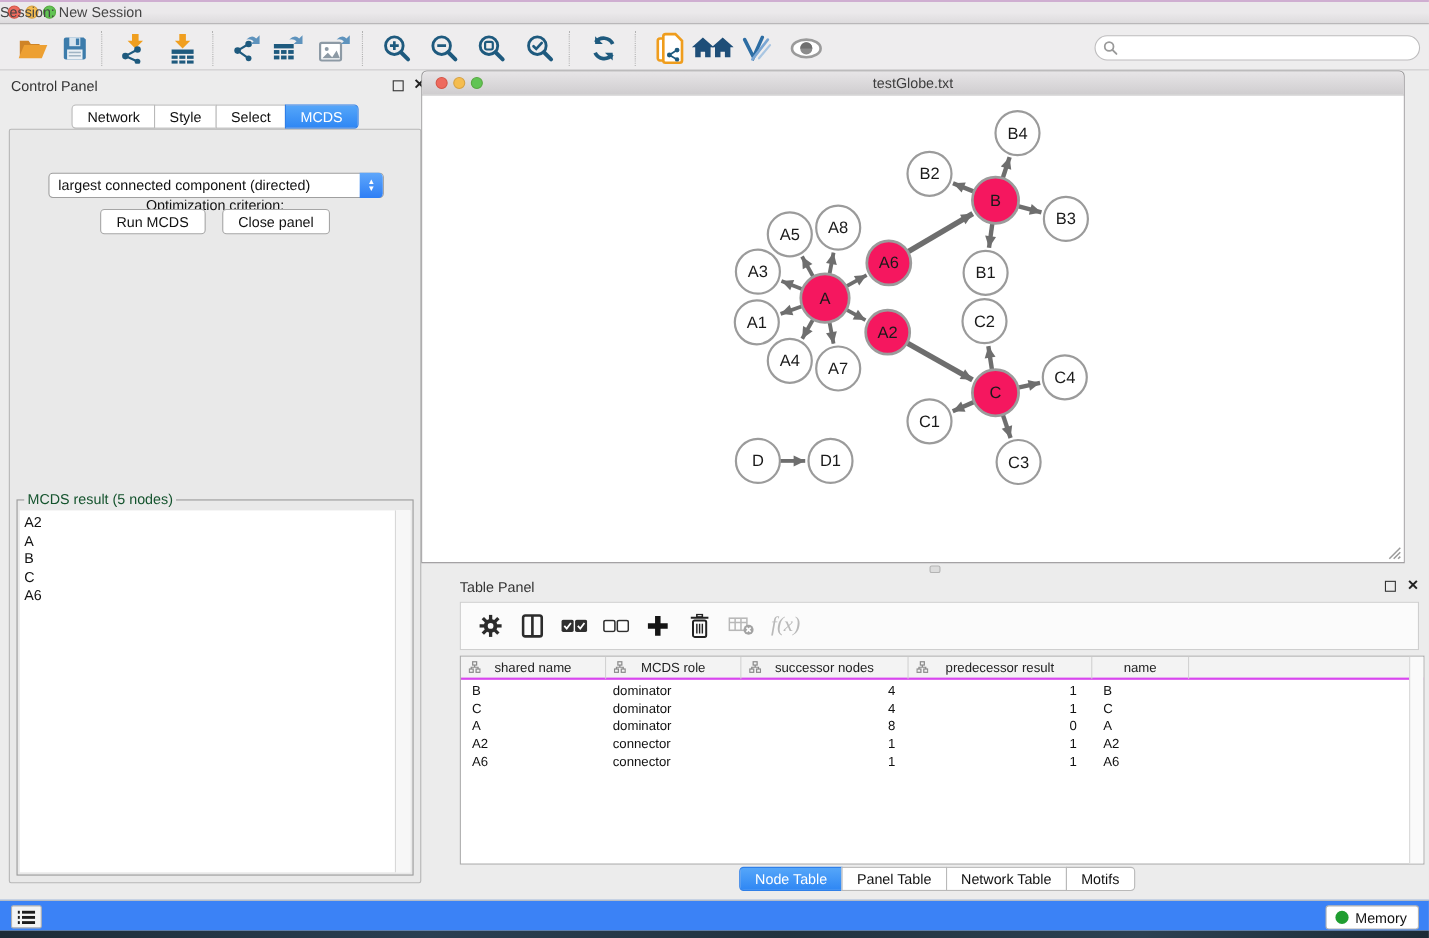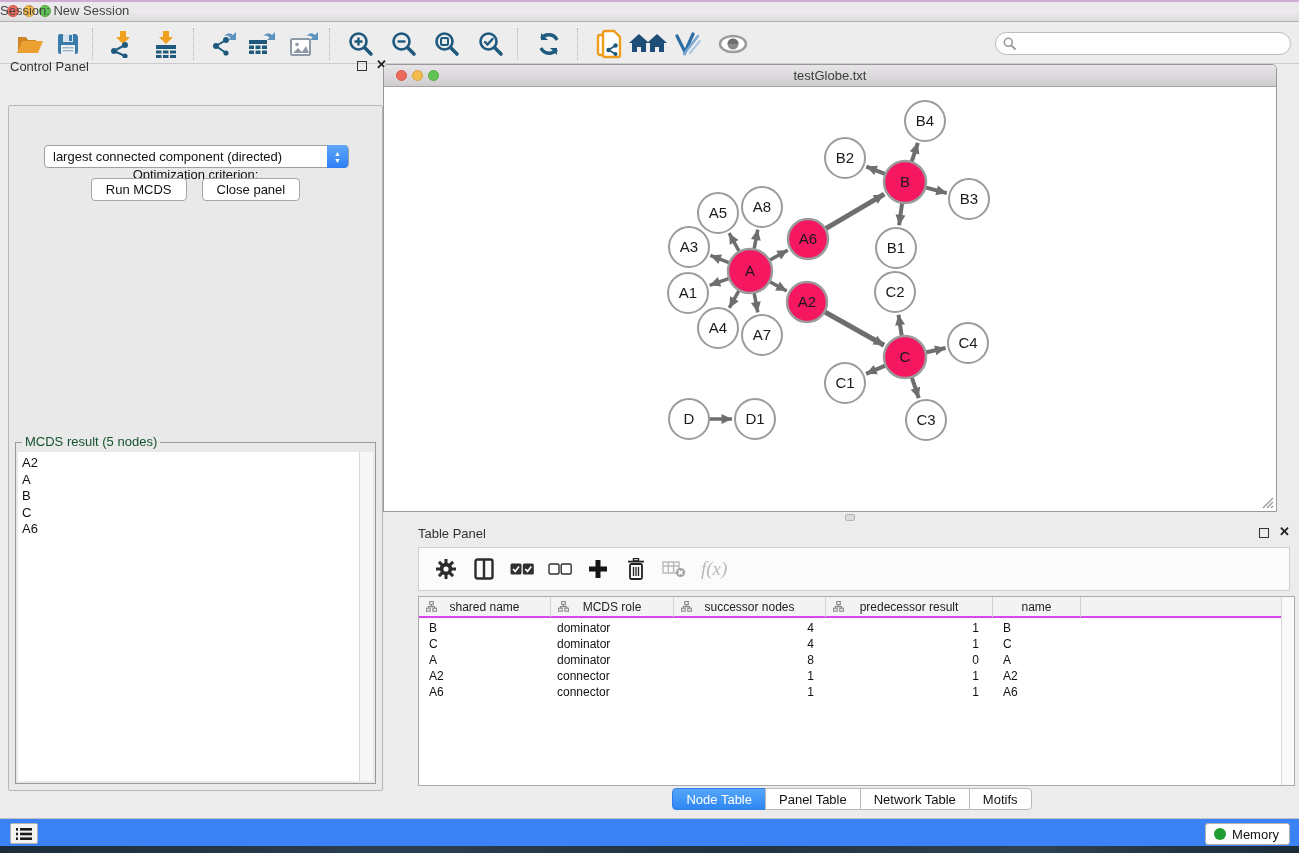--- a/index.html
+++ b/index.html
@@ -18,21 +18,21 @@
   #titlebar .title { position:absolute; left:0; right:0; top:3px; text-align:left; font-size:13px; color:#454545; }
 
   
   #toolbar { position:absolute; left:0; top:23px; width:1299px; height:41px; background:#eeedee; border-bottom:1px solid #cccbcc; }
   .tbtn { position:absolute; top:5px; width:32px; height:32px; display:flex; align-items:center; justify-content:center; }
   .tsep { position:absolute; top:5px; width:0; height:32px; border-left:1px dotted #b2b2b2; }
   #search-box { position:absolute; left:995px; top:9px; width:296px; height:23px; background:#fff; border:1px solid #bdbcbd; border-radius:12px; display:flex; align-items:center; padding-left:7px; }
   #search-box input { border:none; outline:none; font-size:12px; width:250px; background:transparent; margin-left:4px; }
 
   
-  #control-panel { position:absolute; left:0; top:52px; width:391px; height:754px;padding-left:17px; }
+  #control-panel { position:absolute; left:0; top:64px; width:391px; height:754px;padding-left:17px; }
   #cp-title { position:absolute; left:10px; top:7px; font-size:13px; color:#333; }
   .float-glyph { position:absolute; width:10px; height:10px; border:1.5px solid #333; top:9px; }
   .close-glyph { position:absolute; font-size:13px; font-weight:bold; color:#222; top:5px; }
   #cp-float { left:357px; } #cp-close { left:376px; }
   .tabrow { position:absolute; left:0; width:100%; display:flex; justify-content:center; }
   #cp-tabs { top:31px; }
   .tab { height:22px; line-height:21px; padding:0 13px; font-size:13px; background:#fff; border:1px solid #b9b9b9; color:#111; margin-left:-1px; }
   .tab:first-child { border-radius:4px 0 0 4px; margin-left:0; }
   .tab:last-child { border-radius:0 4px 4px 0; }
   .tab.active { background:linear-gradient(#55a6f9,#2f87f4); border-color:#2f7fe8; color:#fff; }
@@ -253,20 +253,26 @@
         <path d="M8.3 8.3 L12 12" stroke="#9a9a9a" stroke-width="1.8" stroke-linecap="round"></path>
       </svg>
       <input type="text" placeholder="" style="">
     </div>
   </div>
 
   <div id="control-panel">
     <div id="cp-title">Control Panel</div>
     <span id="cp-float" class="float-glyph"></span>
     <span id="cp-close" class="close-glyph">✕</span>
+    <div id="cp-tabs" class="tabrow">
+        <span class="tab">Network</span>
+        <span class="tab">Style</span>
+        <span class="tab">Select</span>
+        <span class="tab active">MCDS</span>
+      </div>
     <div id="cp-panel">
       <div id="opt-label">Optimization criterion:</div>
       <div id="opt-select">
         <span>largest connected component (directed)</span>
         <span id="opt-stepper">
             <span>▲</span>
             <span>▼</span>
           </span>
       </div>
       <div id="cp-buttons">

